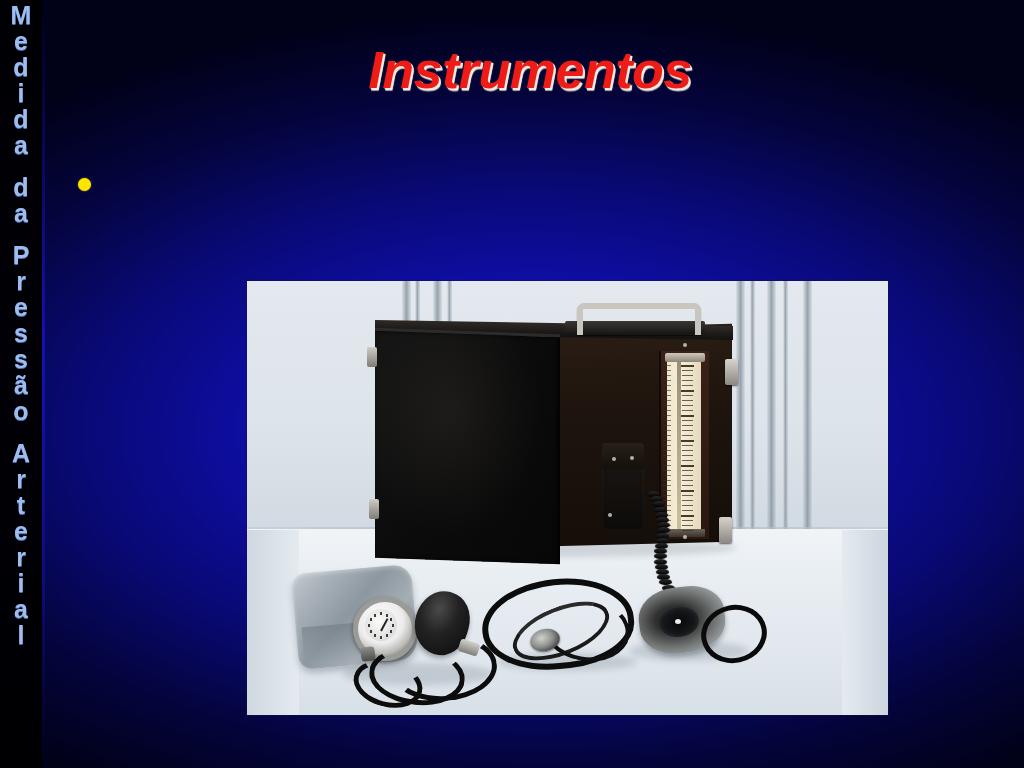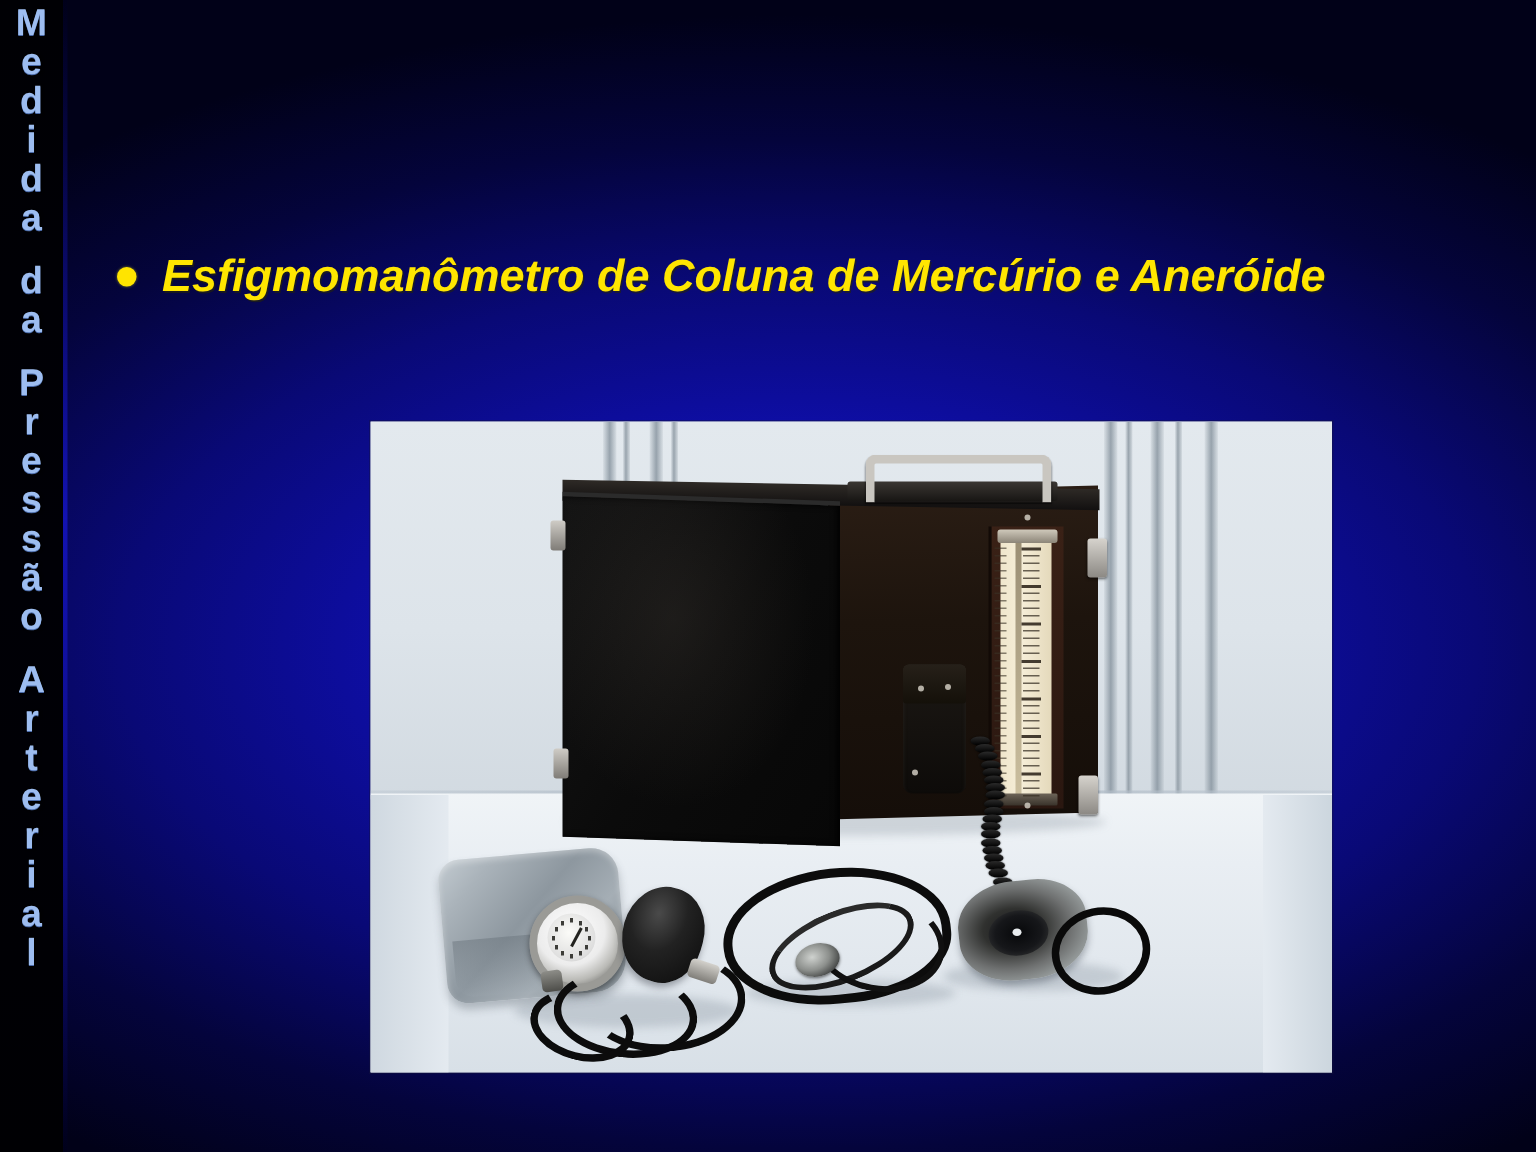--- a/index.html
+++ b/index.html
@@ -359,25 +359,25 @@
         <div class="side-letter">r</div>
         <div class="side-letter">t</div>
         <div class="side-letter">e</div>
         <div class="side-letter">r</div>
         <div class="side-letter">i</div>
         <div class="side-letter">a</div>
         <div class="side-letter">l</div>
       </div>
   </div>
 
+  <div id="title">Instrumentos</div>
 
   <div id="bullet-block">
     <div id="bullet-row">
       <div id="bullet-dot"></div>
-      <div id="bullet-text">Esfigmomanômetro de Coluna de Mercúrio e  Aneróide</div>
     </div>
   </div>
 
   <div id="photo">
 
     <div id="wall">
       <div class="pleat wide" style="left:155px"></div>
       <div class="pleat" style="left:168px"></div>
       <div class="pleat wide" style="left:186px"></div>
       <div class="pleat" style="left:200px"></div>

